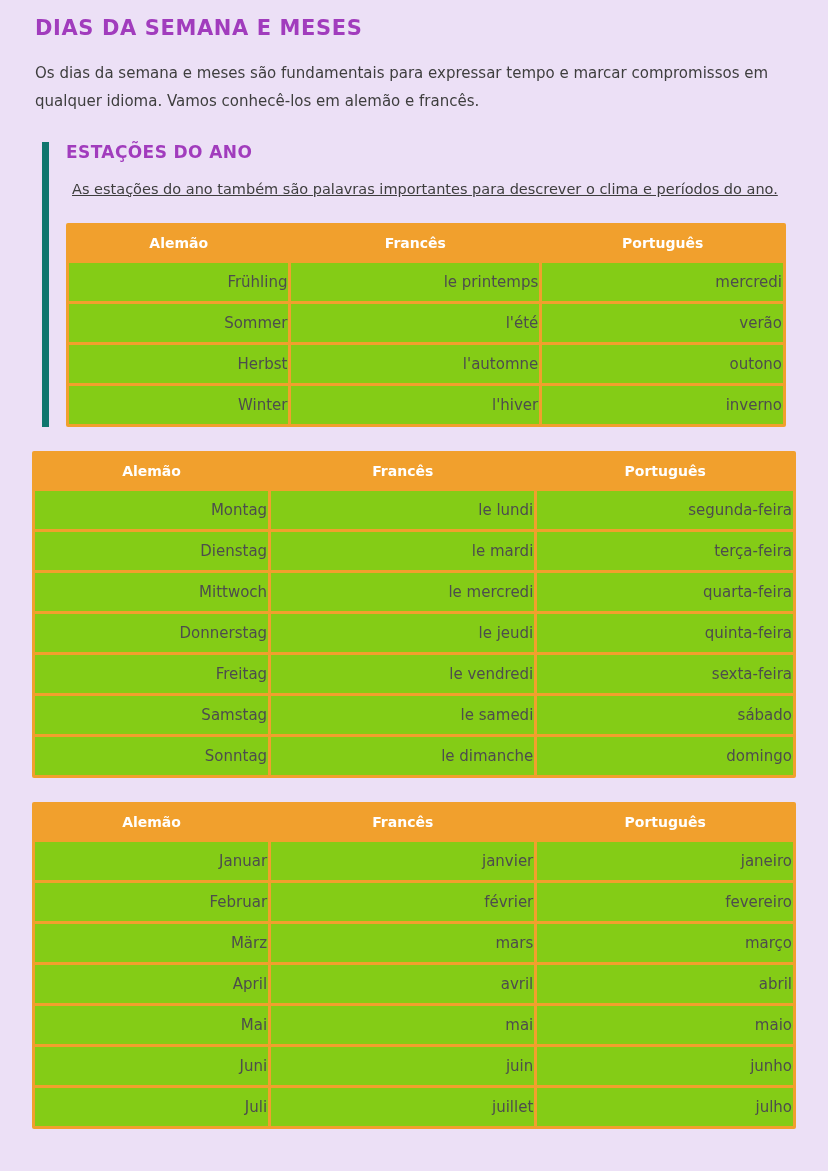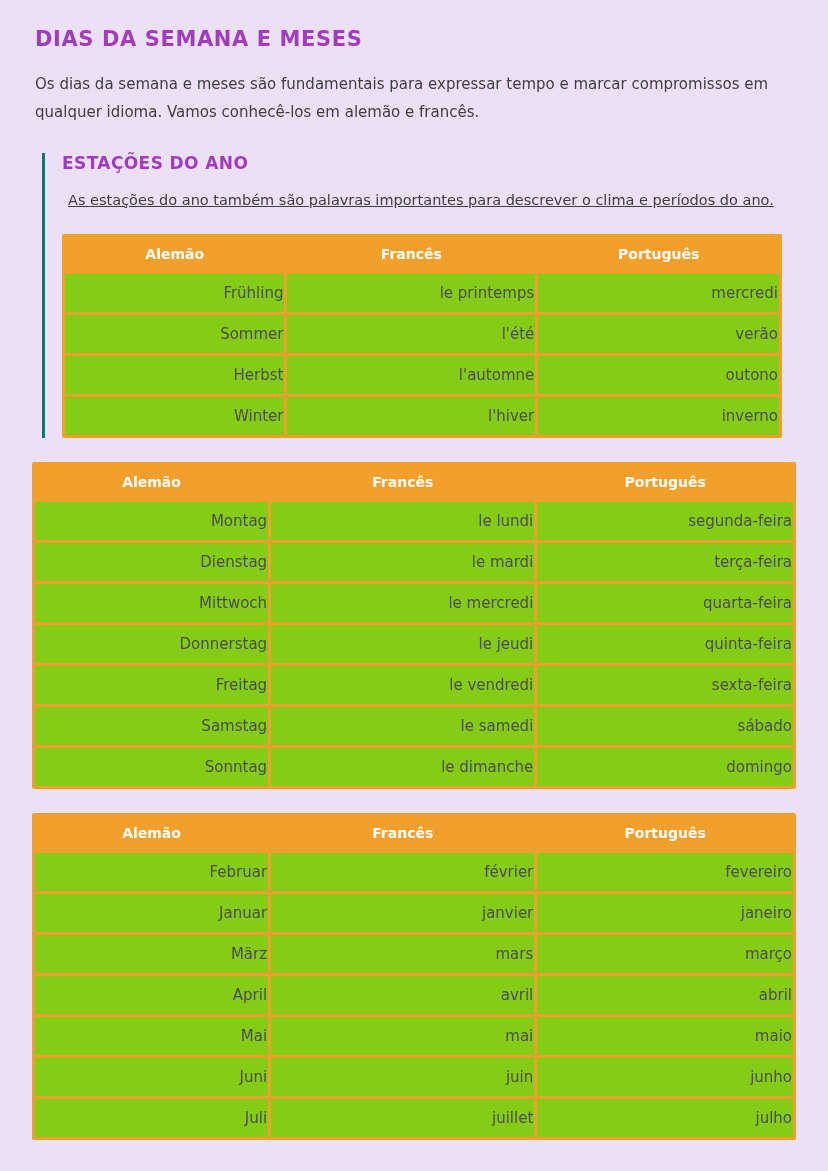--- a/index.html
+++ b/index.html
@@ -12,31 +12,31 @@
     overflow: hidden;
   }
   .page {
     padding: 8px 32px 30px 32px;
   }
   .page-title {
     color: #a13cbd;
     font-size: 21px;
     font-weight: 700;
     letter-spacing: 0.6px;
-    margin: 19px 0 20px 3px;
+    margin: 8px 0 20px 3px;
   }
   .intro-paragraph {
     color: #3e3e3e;
     font-size: 15px;
     line-height: 1.85;
     margin: 0 0 26px 3px;
     max-width: 740px;
   }
   .section {
-    border-left: 3px solid #0f766e;
+    border-left: 7px solid #0f766e;
     margin: 0 0 24px 10px;
     padding-left: 17px;
   }
   .section-title {
     color: #a13cbd;
     font-size: 17px;
     font-weight: 700;
     letter-spacing: 0.4px;
     margin: 0 0 16px 0;
   }
@@ -176,30 +176,30 @@
     <table class="vocab">
         <thead>
           <tr>
             <th>Alemão</th>
             <th>Francês</th>
             <th>Português</th>
           </tr>
         </thead>
         <tbody>
           <tr>
+            <td>Januar</td>
+            <td>janvier</td>
+            <td>janeiro</td>
+          </tr>
+          <tr>
             <td>Februar</td>
             <td>février</td>
             <td>fevereiro</td>
           </tr>
           <tr>
-            <td>Januar</td>
-            <td>janvier</td>
-            <td>janeiro</td>
-          </tr>
-          <tr>
             <td>März</td>
             <td>mars</td>
             <td>março</td>
           </tr>
           <tr>
             <td>April</td>
             <td>avril</td>
             <td>abril</td>
           </tr>
           <tr>

